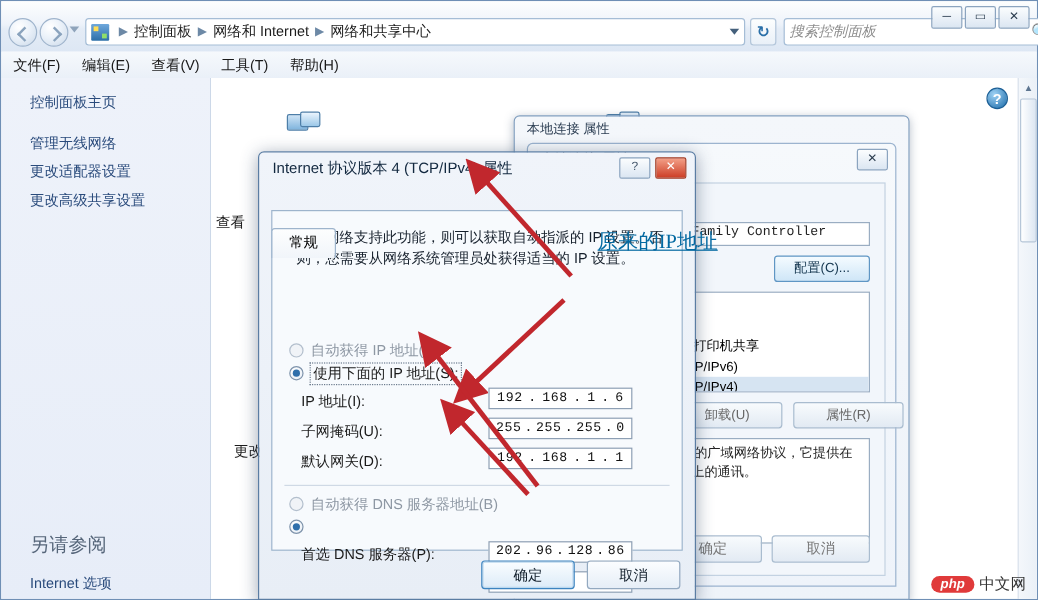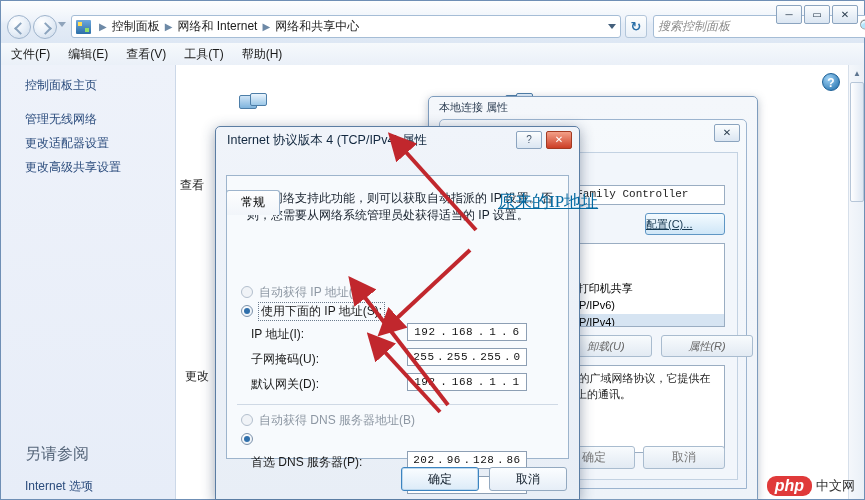--- a/index.html
+++ b/index.html
@@ -160,29 +160,29 @@
   #lanprops .body{ position:absolute; left:8px; right:8px; top:32px; bottom:8px;
     background:#f2f6fb; border:1px solid #c3d2e2; }
   .lp-adapterbox{
     position:absolute; left:10px; top:32px; right:12px; height:20px;
     background:#fff; border:1px solid #9aadc2; font-family:"Liberation Mono","DejaVu Sans Mono",monospace;
     font-size:11px; padding:2px 4px; color:#222; white-space:nowrap; overflow:hidden;
   }
   .lp-cfgbtn{
     position:absolute; right:12px; top:60px; width:80px; height:22px;
     background:linear-gradient(#f4fbff,#cfe6f7); border:1px solid #5f96c4; border-radius:3px;
-    font-size:11px; text-align:left; line-height:20px; color:#14364f;text-decoration:underline;
+    font-size:11px; text-align:center; line-height:20px; color:#14364f;
   }
   .lp-list{
     position:absolute; left:10px; right:12px; top:90px; height:84px;
     background:#fff; border:1px solid #9aadc2; overflow:hidden; padding:2px 0;
   }
   .lp-list div{ font-size:11px; padding:1px 4px; white-space:nowrap; }
   .lp-list div.sel{ background:#d6e4f2; }
-  .lp-btnrow{ position:absolute; left:10px; right:12px; top:182px; height:22px;font-style:italic;}
+  .lp-btnrow{ position:absolute; left:10px; right:12px; top:182px; height:22px;}
   .lp-btn{
     position:absolute; width:92px;height:22px; border:1px solid #a9bccf; border-radius:3px;
     background:linear-gradient(#f8fbfd,#e2eaf3); color:#666; font-size:11px; text-align:center;line-height:20px;
   }
   .lp-desc{
     position:absolute; left:10px; right:12px; top:212px; height:88px;
     background:#fff;border:1px solid #9aadc2; font-size:11px; padding:4px 6px; line-height:16px; color:#222;
   }
   .lp-foot{ position:absolute; right:12px; bottom:10px; display:flex; gap:8px;}
   .lp-foot div{
@@ -255,21 +255,21 @@
     position:absolute; color:#0369a1; font-size:17px; font-family:"Liberation Serif","DejaVu Serif",serif;
     white-space:nowrap; z-index:60;text-decoration:underline;
   }
   svg.arrows{ position:absolute; left:0; top:0; width:865px; height:500px; z-index:55; pointer-events:none;}
 
   
   .watermark{
     position:absolute; right:10px; bottom:4px; display:flex; align-items:center; gap:4px; z-index:70;
   }
   .wm-logo{
-    background:#e03a3a; color:#fff; font-size:16px; font-weight:bold; font-style:italic;
+    background:#e03a3a; color:#fff; font-size:11px; font-weight:bold; font-style:italic;
     border-radius:9px; padding:1px 8px;
   }
   .wm-text{ color:#333; font-size:13px; }
 </style>
 </head>
 <body>
 
 <div id="explorer">
 
   <div class="navbar">
@@ -331,21 +331,21 @@
       <div class="neticon" style="left:62px; top:28px;">
         <div class="mon"></div>
           <div class="mon2"></div>
       </div>
       <div class="neticon" style="left:328px; top:28px;">
         <div class="mon"></div>
           <div class="mon2"></div>
       </div>
 
       <div class="mainlabel" style="left:3px; top:112px;">查看</div>
-      <div class="mainlabel" style="left:8px; top:303px;">更改</div>
+      <div class="mainlabel" style="left:18px; top:303px;">更改</div>
 
       <div class="helpbadge">?</div>
 
       <div class="scrollbar">
         <div class="arrow">▲</div>
         <div class="thumb"></div>
       </div>
     </div>
   </div>
 </div>

